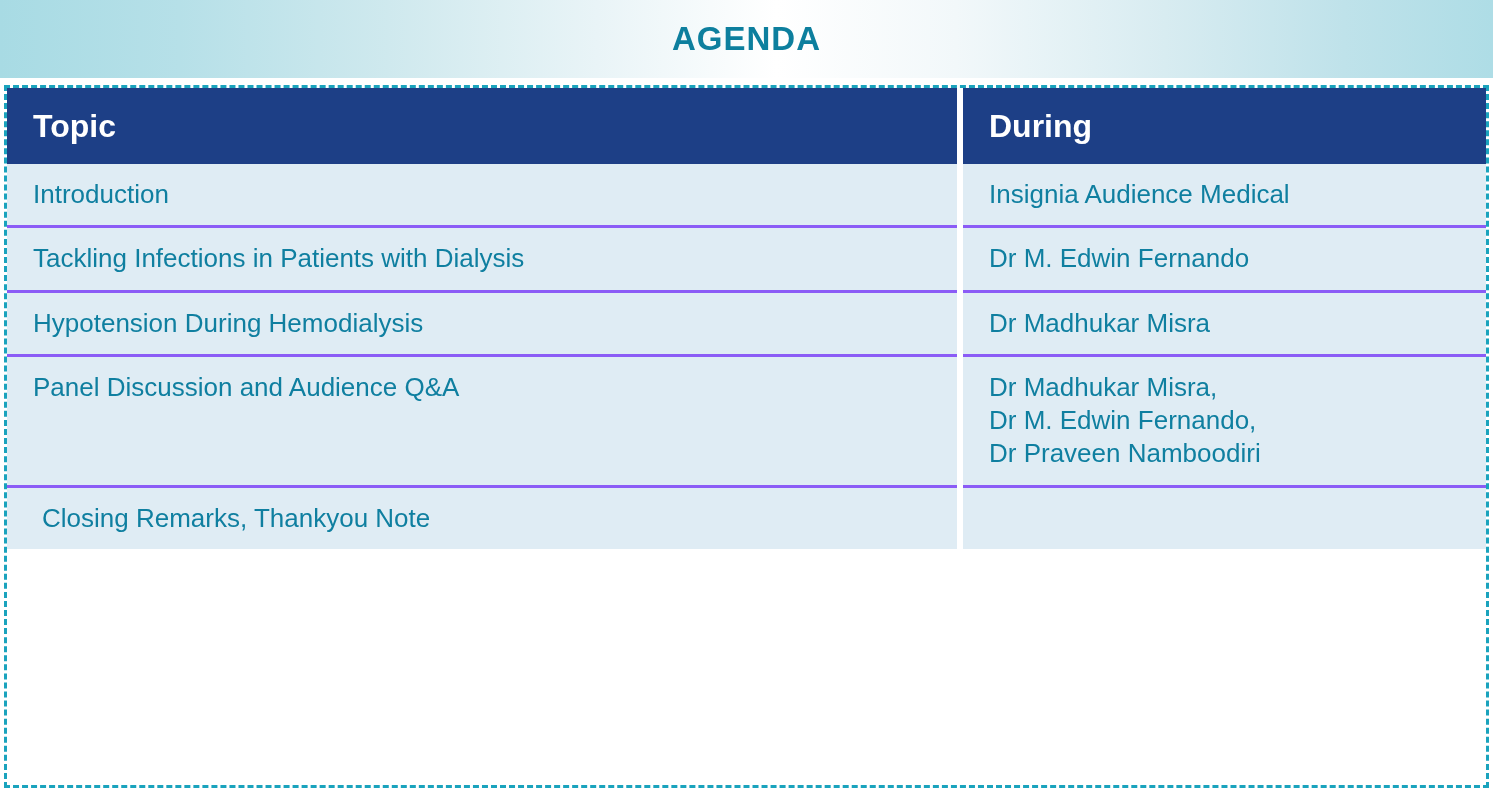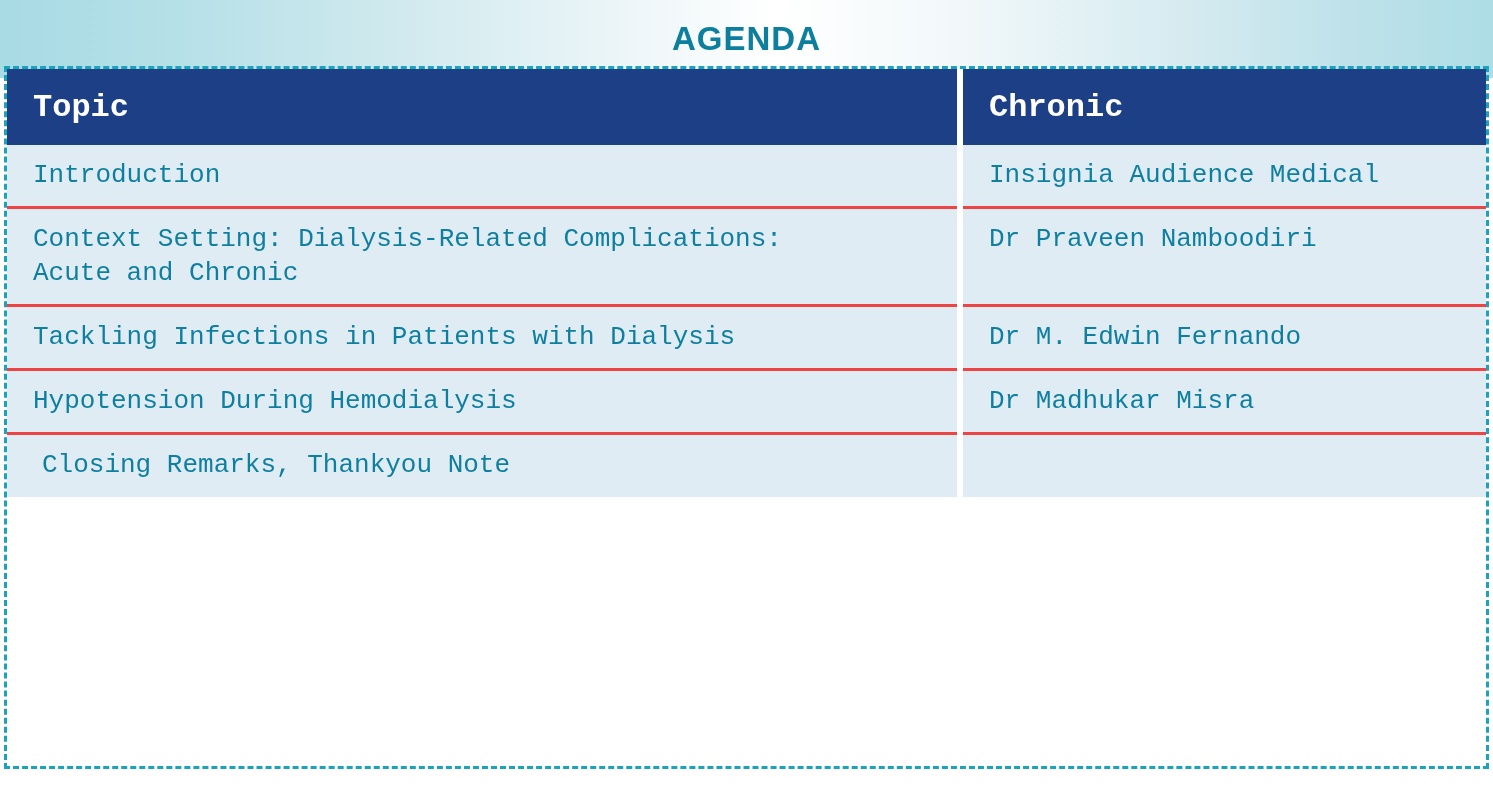--- a/index.html
+++ b/index.html
@@ -51,27 +51,26 @@
     font-size: 33px;
     font-weight: bold;
     letter-spacing: 1px;
     color: #0d7f9e;
   }
 
   
   .frame {
     position: absolute;
     left: 4px;
-    top: 66px;
+    top: 85px;
     width: 1485px;
     height: 703px;
     border: 3px dashed #1aa3bd;
     box-sizing: border-box;
     overflow: hidden;
-    font-family: Liberation Mono, monospace;
   }
 
   
   .agenda-table {
     position: absolute;
     left: 0;
     top: 0;
     width: 1479px;
     border-collapse: separate;
     border-spacing: 0;
@@ -98,21 +97,21 @@
   }
 
   .agenda-table tbody td {
     background: #dfecf4;
     color: #0f7fa0;
     font-size: 26px;
     line-height: 1.28;
     text-align: left;
     padding: 14px 18px 14px 26px;
     vertical-align: top;
-    border-bottom: 3px solid #ef4444;
+    border-bottom: 3px solid #8b5cf6;
     box-sizing: border-box;
   }
   .agenda-table tbody td.gap-cell {
     background: #ffffff;
     padding: 0;
     border-bottom: none;
   }
   .agenda-table tbody tr:last-child td {
     border-bottom: none;
     padding-left: 35px;
@@ -136,66 +135,67 @@
     <table class="agenda-table">
       <colgroup>
         <col class="c-topic">
         <col class="c-gap">
         <col class="c-fac">
       </colgroup>
       <thead>
         <tr>
           <th>Topic</th>
           <th class="gap-cell"></th>
-          <th>Chronic</th>
+          <th>During</th>
         </tr>
       </thead>
       <tbody>
 
         <tr>
           <td>
             <span class="cell-text">Introduction</span>
           </td>
           <td class="gap-cell"></td>
           <td>
             <span class="cell-text">Insignia Audience Medical</span>
           </td>
         </tr>
 
+
+        <tr>
+          <td>
+            <span class="cell-text">Tackling Infections in Patients with Dialysis</span>
+          </td>
+          <td class="gap-cell"></td>
+          <td>
+            <span class="cell-text">Dr M. Edwin Fernando</span>
+          </td>
+        </tr>
+
+        <tr>
+          <td>
+            <span class="cell-text">Hypotension During Hemodialysis</span>
+          </td>
+          <td class="gap-cell"></td>
+          <td>
+            <span class="cell-text">Dr Madhukar Misra</span>
+          </td>
+        </tr>
+
         <tr class="row-tall">
           <td>
-            <span class="cell-text">Context Setting: Dialysis-Related Complications:
-Acute and Chronic</span>
-          </td>
-          <td class="gap-cell"></td>
-          <td>
-            <span class="cell-text">Dr Praveen Namboodiri</span>
-          </td>
-        </tr>
-
-        <tr>
-          <td>
-            <span class="cell-text">Tackling Infections in Patients with Dialysis</span>
-          </td>
-          <td class="gap-cell"></td>
-          <td>
-            <span class="cell-text">Dr M. Edwin Fernando</span>
-          </td>
-        </tr>
-
-        <tr>
-          <td>
-            <span class="cell-text">Hypotension During Hemodialysis</span>
-          </td>
-          <td class="gap-cell"></td>
-          <td>
-            <span class="cell-text">Dr Madhukar Misra</span>
-          </td>
-        </tr>
-
+            <span class="cell-text">Panel Discussion and Audience Q&amp;A</span>
+          </td>
+          <td class="gap-cell"></td>
+          <td>
+            <span class="cell-text">Dr Madhukar Misra,
+Dr M. Edwin Fernando,
+Dr Praveen Namboodiri</span>
+          </td>
+        </tr>
 
         <tr>
           <td>
             <span class="cell-text">Closing Remarks, Thankyou Note</span>
           </td>
           <td class="gap-cell"></td>
           <td>
             <span class="cell-text"></span>
           </td>
         </tr>

